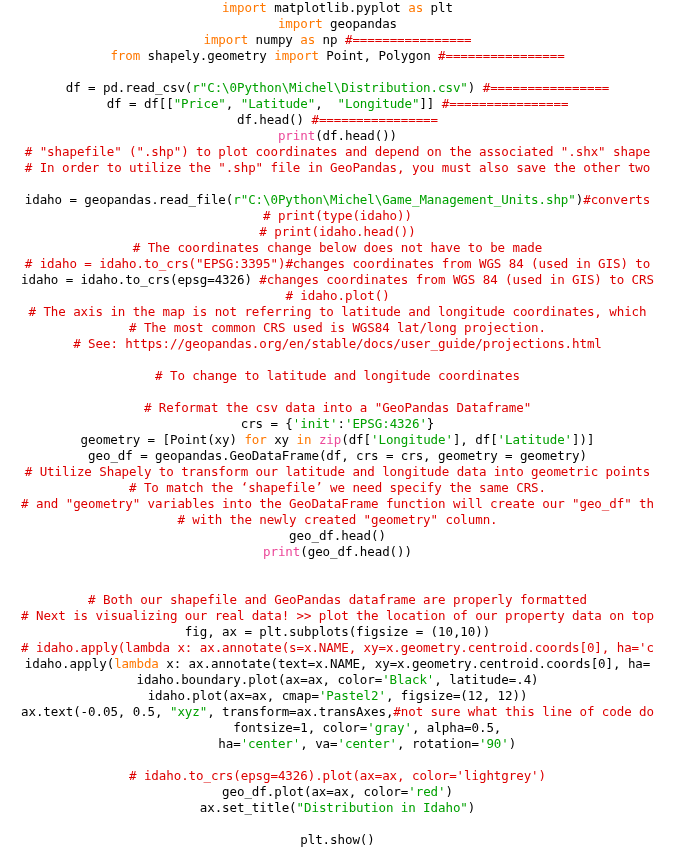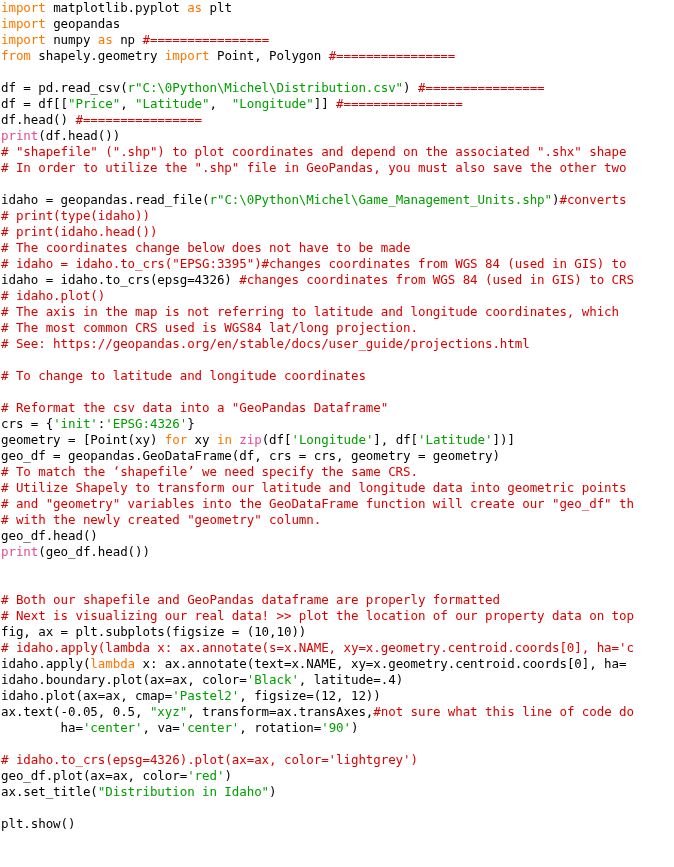--- a/index.html
+++ b/index.html
@@ -23,20 +23,21 @@
   .code-line {
     height: 16px;
     line-height: 16px;
     font-size: 12.5px;
     font-family: "DejaVu Sans Mono", "Liberation Mono", monospace;
     white-space: pre;
     overflow: hidden;
     color: #000000;
     padding-left: 1px;
     letter-spacing: -0.08px;
+    text-align: center;
   }
   .tok-kw   { color: #ff7700; }
   .tok-str  { color: #00a000; }
   .tok-com  { color: #dd0000; }
   .tok-bi   { color: #ec4899; }
   .tok-plain{ color: #000000; }
 </style>
 </head>
 <body>
 
@@ -63,36 +64,37 @@
     <div class="code-line"><span class="tok-com"># The axis in the map is not referring to latitude and longitude coordinates, which</span></div>
     <div class="code-line"><span class="tok-com"># The most common CRS used is WGS84 lat/long projection.</span></div>
     <div class="code-line"><span class="tok-com"># See: https://geopandas.org/en/stable/docs/user_guide/projections.html</span></div>
     <div class="code-line">&nbsp;</div>
     <div class="code-line"><span class="tok-com"># To change to latitude and longitude coordinates</span></div>
     <div class="code-line">&nbsp;</div>
     <div class="code-line"><span class="tok-com"># Reformat the csv data into a "GeoPandas Dataframe"</span></div>
     <div class="code-line"><span class="tok-plain">crs = {</span><span class="tok-str">'init'</span><span class="tok-plain">:</span><span class="tok-str">'EPSG:4326'</span><span class="tok-plain">}</span></div>
     <div class="code-line"><span class="tok-plain">geometry = [Point(xy) </span><span class="tok-kw">for</span><span class="tok-plain"> xy </span><span class="tok-kw">in</span><span class="tok-plain"> </span><span class="tok-bi">zip</span><span class="tok-plain">(df[</span><span class="tok-str">'Longitude'</span><span class="tok-plain">], df[</span><span class="tok-str">'Latitude'</span><span class="tok-plain">])]</span></div>
     <div class="code-line"><span class="tok-plain">geo_df = geopandas.GeoDataFrame(df, crs = crs, geometry = geometry)</span></div>
+    <div class="code-line"><span class="tok-com"># Utilize Shapely to transform our latitude and longitude data into geometric points</span></div>
     <div class="code-line"><span class="tok-com"># To match the ‘shapefile’ we need specify the same CRS.</span></div>
-    <div class="code-line"><span class="tok-com"># Utilize Shapely to transform our latitude and longitude data into geometric points</span></div>
     <div class="code-line"><span class="tok-com"># and "geometry" variables into the GeoDataFrame function will create our "geo_df" th</span></div>
     <div class="code-line"><span class="tok-com"># with the newly created "geometry" column.</span></div>
     <div class="code-line"><span class="tok-plain">geo_df.head()</span></div>
     <div class="code-line"><span class="tok-bi">print</span><span class="tok-plain">(geo_df.head())</span></div>
     <div class="code-line">&nbsp;</div>
     <div class="code-line">&nbsp;</div>
     <div class="code-line"><span class="tok-com"># Both our shapefile and GeoPandas dataframe are properly formatted</span></div>
     <div class="code-line"><span class="tok-com"># Next is visualizing our real data! &gt;&gt; plot the location of our property data on top</span></div>
     <div class="code-line"><span class="tok-plain">fig, ax = plt.subplots(figsize = (10,10))</span></div>
     <div class="code-line"><span class="tok-com"># idaho.apply(lambda x: ax.annotate(s=x.NAME, xy=x.geometry.centroid.coords[0], ha='c</span></div>
     <div class="code-line"><span class="tok-plain">idaho.apply(</span><span class="tok-kw">lambda</span><span class="tok-plain"> x: ax.annotate(text=x.NAME, xy=x.geometry.centroid.coords[0], ha=</span></div>
     <div class="code-line"><span class="tok-plain">idaho.boundary.plot(ax=ax, color=</span><span class="tok-str">'Black'</span><span class="tok-plain">, latitude=.4)</span></div>
     <div class="code-line"><span class="tok-plain">idaho.plot(ax=ax, cmap=</span><span class="tok-str">'Pastel2'</span><span class="tok-plain">, figsize=(12, 12))</span></div>
     <div class="code-line"><span class="tok-plain">ax.text(-0.05, 0.5, </span><span class="tok-str">"xyz"</span><span class="tok-plain">, transform=ax.transAxes,</span><span class="tok-com">#not sure what this line of code do</span></div>
+    <div class="code-line"><span class="tok-plain">        fontsize=1, color=</span><span class="tok-str">'gray'</span><span class="tok-plain">, alpha=0.5,</span></div>
     <div class="code-line"><span class="tok-plain">        ha=</span><span class="tok-str">'center'</span><span class="tok-plain">, va=</span><span class="tok-str">'center'</span><span class="tok-plain">, rotation=</span><span class="tok-str">'90'</span><span class="tok-plain">)</span></div>
     <div class="code-line">&nbsp;</div>
     <div class="code-line"><span class="tok-com"># idaho.to_crs(epsg=4326).plot(ax=ax, color='lightgrey')</span></div>
     <div class="code-line"><span class="tok-plain">geo_df.plot(ax=ax, color=</span><span class="tok-str">'red'</span><span class="tok-plain">)</span></div>
     <div class="code-line"><span class="tok-plain">ax.set_title(</span><span class="tok-str">"Distribution in Idaho"</span><span class="tok-plain">)</span></div>
     <div class="code-line">&nbsp;</div>
     <div class="code-line"><span class="tok-plain">plt.show()</span></div>
   </div>
 
 </body></html>

